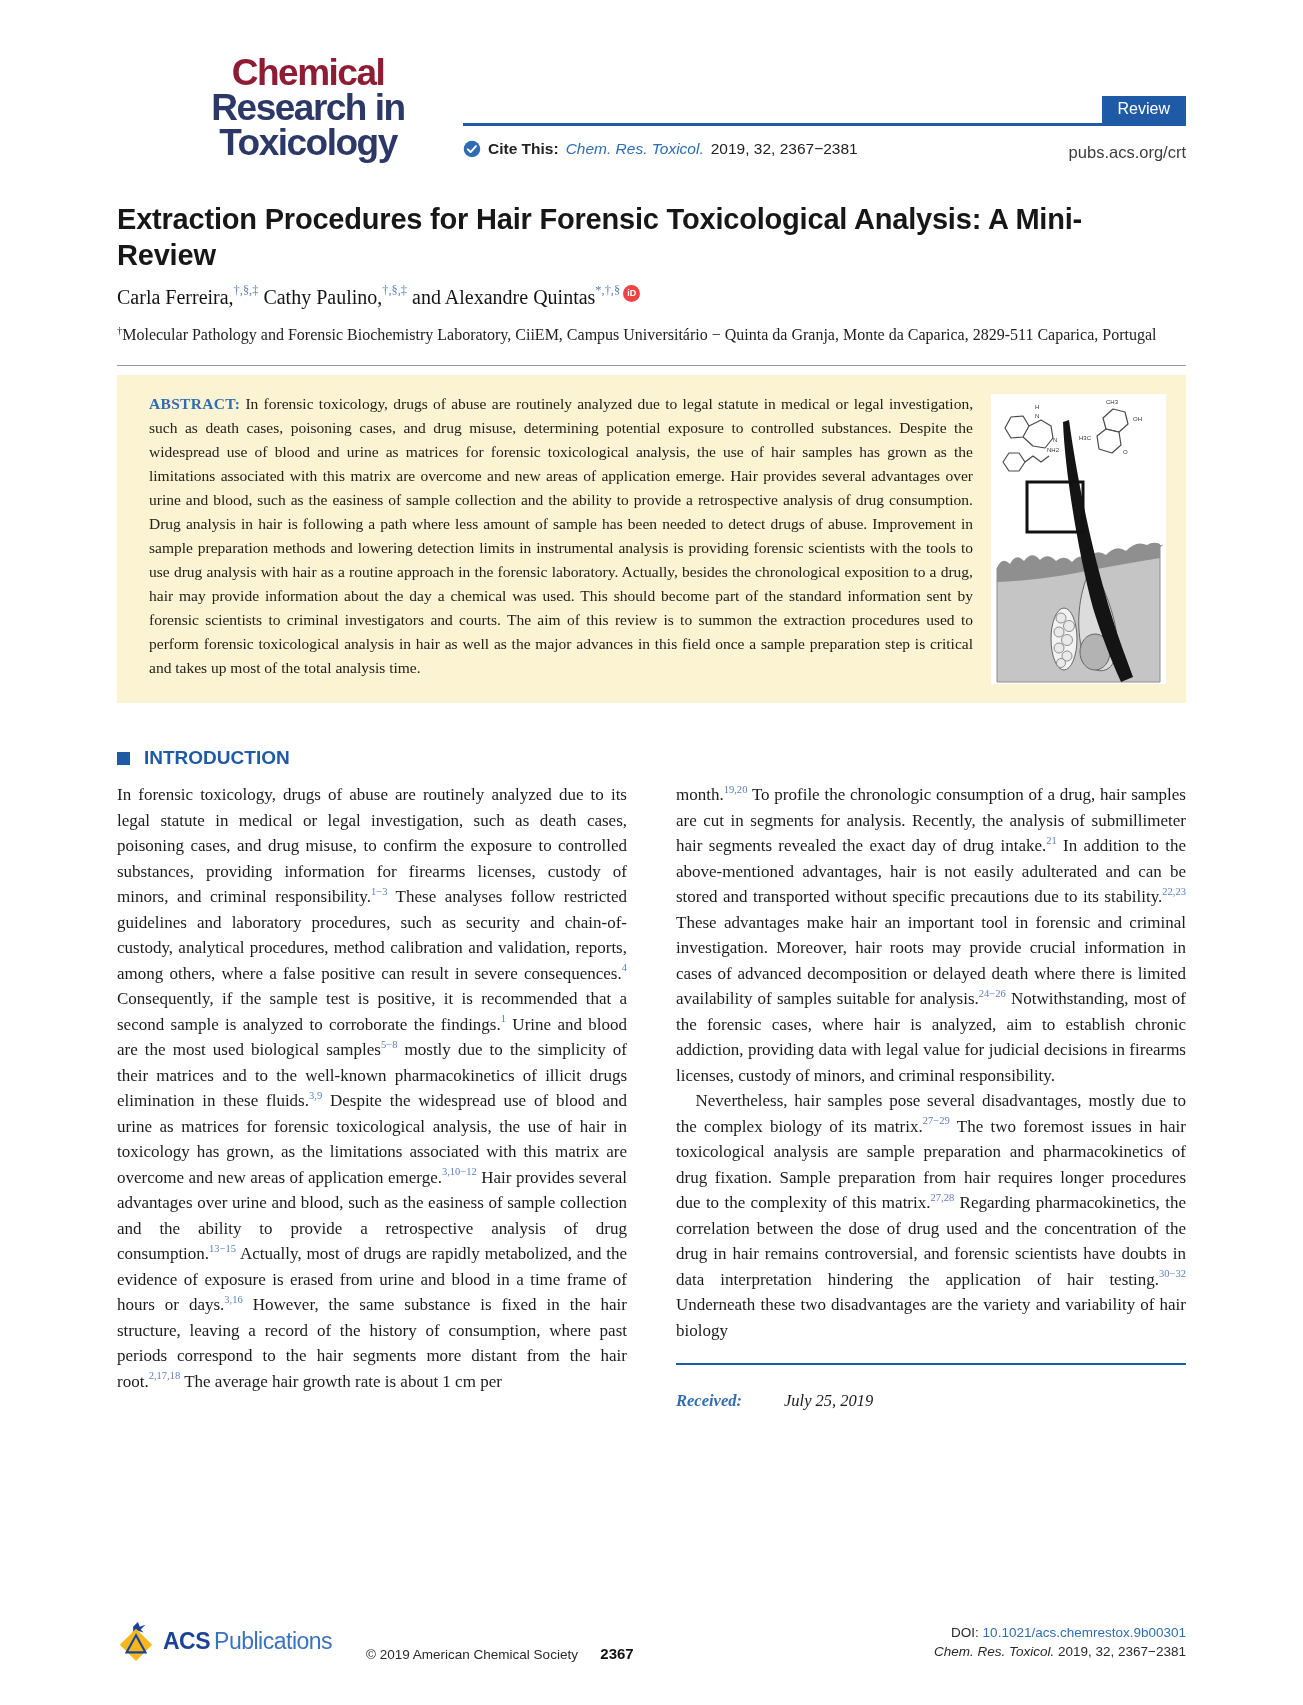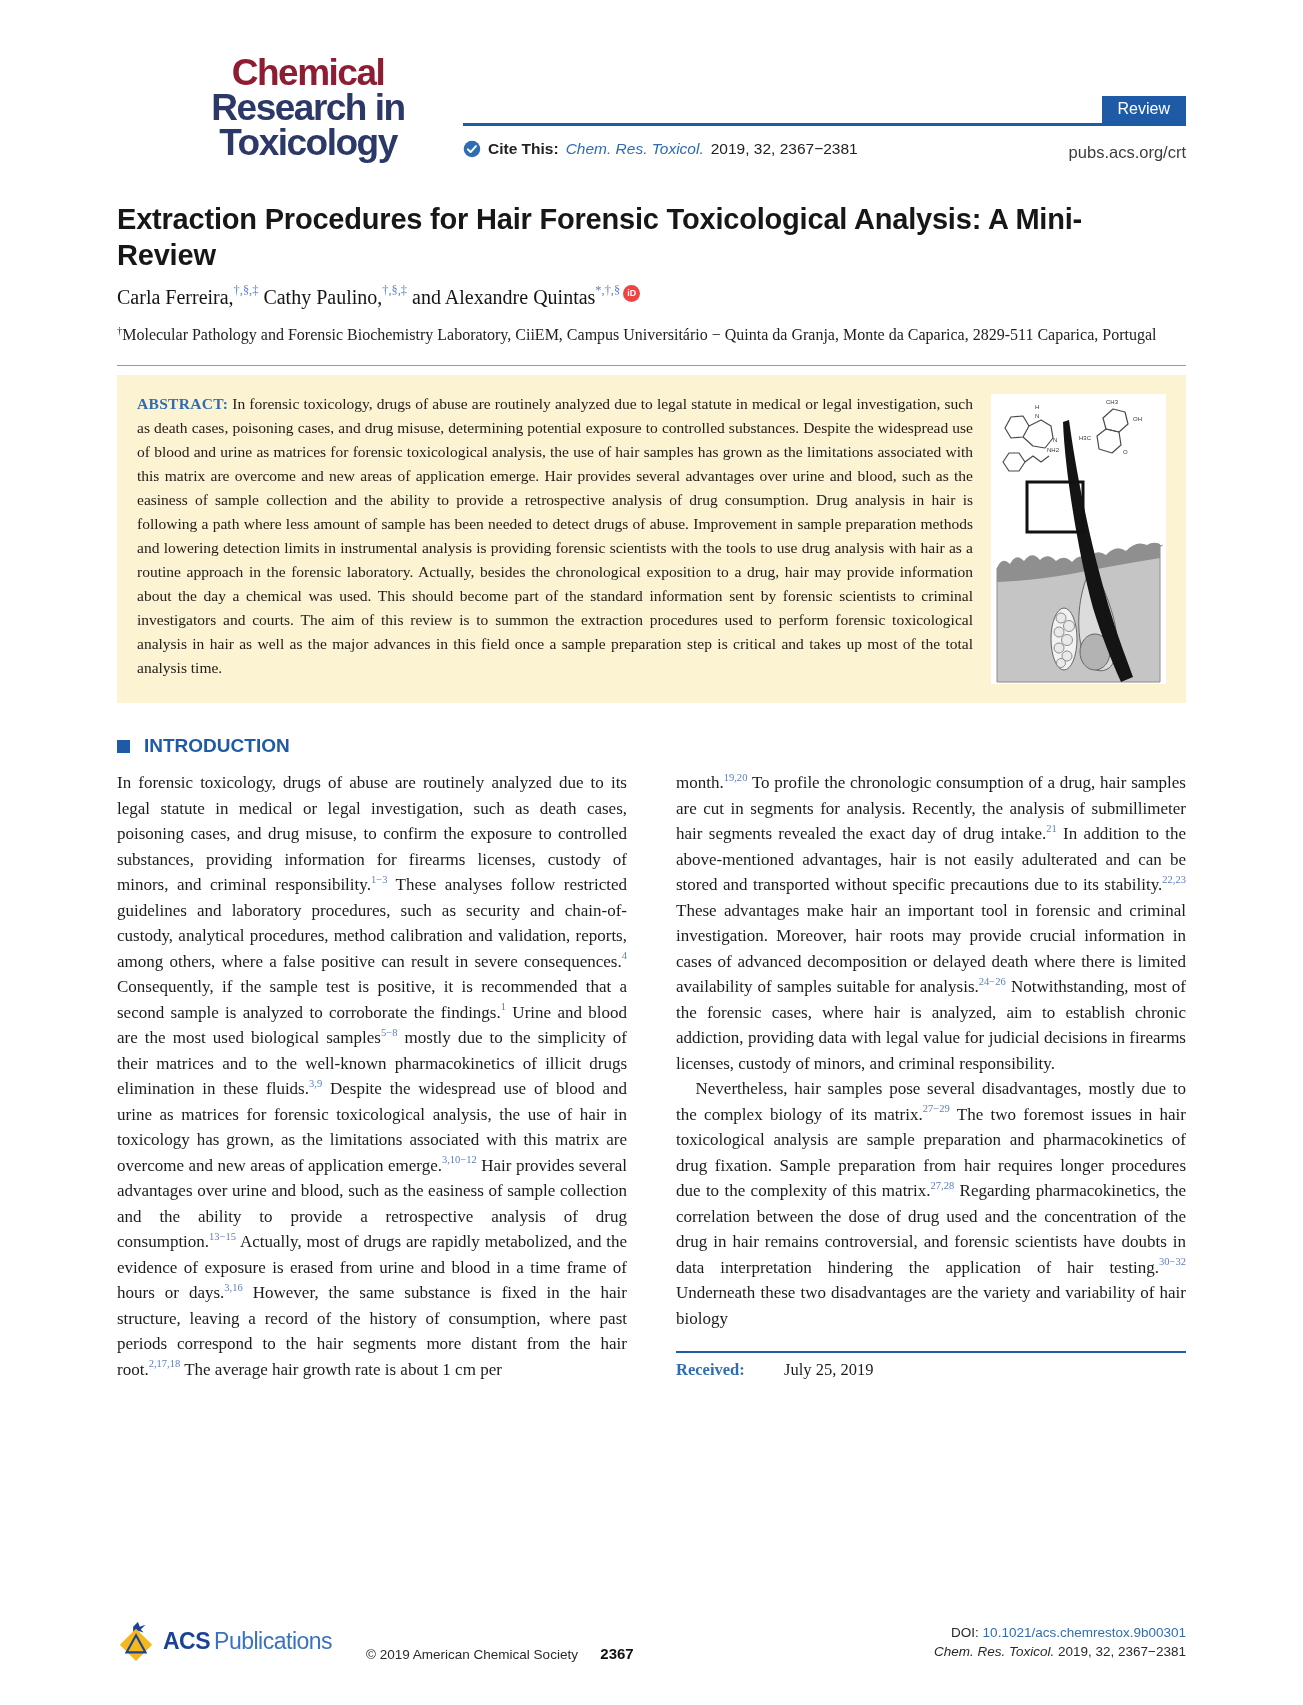--- a/index.html
+++ b/index.html
@@ -47,37 +47,37 @@
   .orcid{display:inline-block;width:17px;height:17px;border-radius:50%;background:#ef4444;
          color:#fff;font-family:"Liberation Sans",sans-serif;font-size:9px;font-weight:700;
          text-align:center;line-height:17px;vertical-align:super;margin-left:3px;}
   .affils{margin-top:15px;}
   .affil{font-size:16px;line-height:1.33;color:#222;margin-bottom:5px;max-width:1040px;}
   .affil sup{font-size:.65em;color:#222;}
 
   .thin-rule{border:none;border-top:1px solid #9a97a8;margin-top:20px;}
 
   
-  .abstract-box{margin-top:9px;background:var(--cream);padding:17px 20px 15px 20px;overflow:hidden;}
+  .abstract-box{margin-top:9px;background:var(--cream);padding:17px 20px 15px 32px;overflow:hidden;}
   .toc-figure{float:right;width:175px;height:290px;margin:2px 0 4px 18px;background:#fff;}
   .toc-figure svg{display:block;width:100%;height:100%;}
   .abstract-box p{font-size:15.5px;line-height:1.55;text-align:justify;color:#24201c;}
   .abs-label{color:var(--linkblue);font-weight:700;letter-spacing:.3px;}
 
   
-  .columns{display:flex;margin-top:32px;column-gap:49px;}
+  .columns{display:flex;margin-top:44px;column-gap:49px;}
   .col{flex:1 1 0;min-width:0;}
   .sec-head{font-family:"Liberation Sans","DejaVu Sans",sans-serif;font-size:19px;
             font-weight:700;color:var(--blue);margin-bottom:13px;display:flex;align-items:center;}
   .sq{display:inline-block;width:13px;height:13px;background:var(--blue);margin-right:14px;}
   .body-p{font-size:17px;line-height:1.5;text-align:justify;}
   .body-p sup{color:var(--supblue);font-size:.62em;position:relative;top:-1px;}
   .body-p.indent{text-indent:1.15em;}
   .col-right{padding-top:35px;}
-  .received{margin-top:20px;border-top:2.5px solid var(--blue);padding-top:4px;}
+  .received{margin-top:20px;border-top:2.5px solid var(--blue);padding-top:23px;font-style:italic;}
   .received .row{display:flex;font-size:16.5px;line-height:1.55;}
   .received .lab{color:var(--linkblue);font-weight:700;width:108px;flex:0 0 108px;}
 
   
   footer{position:absolute;left:117px;right:117px;top:1592px;height:70px;background:#fff;
          display:flex;align-items:flex-end;
          font-family:"Liberation Sans","DejaVu Sans",sans-serif;font-size:13.5px;color:#2a2a2a;}
   .acs-logo{display:flex;align-items:center;gap:8px;}
   .acs-logo .acs{color:#1b4297;font-weight:700;font-size:23px;letter-spacing:-.5px;}
   .acs-logo .pub{color:#3a72c0;font-weight:400;font-size:23px;letter-spacing:-.5px;margin-left:-4px;}

